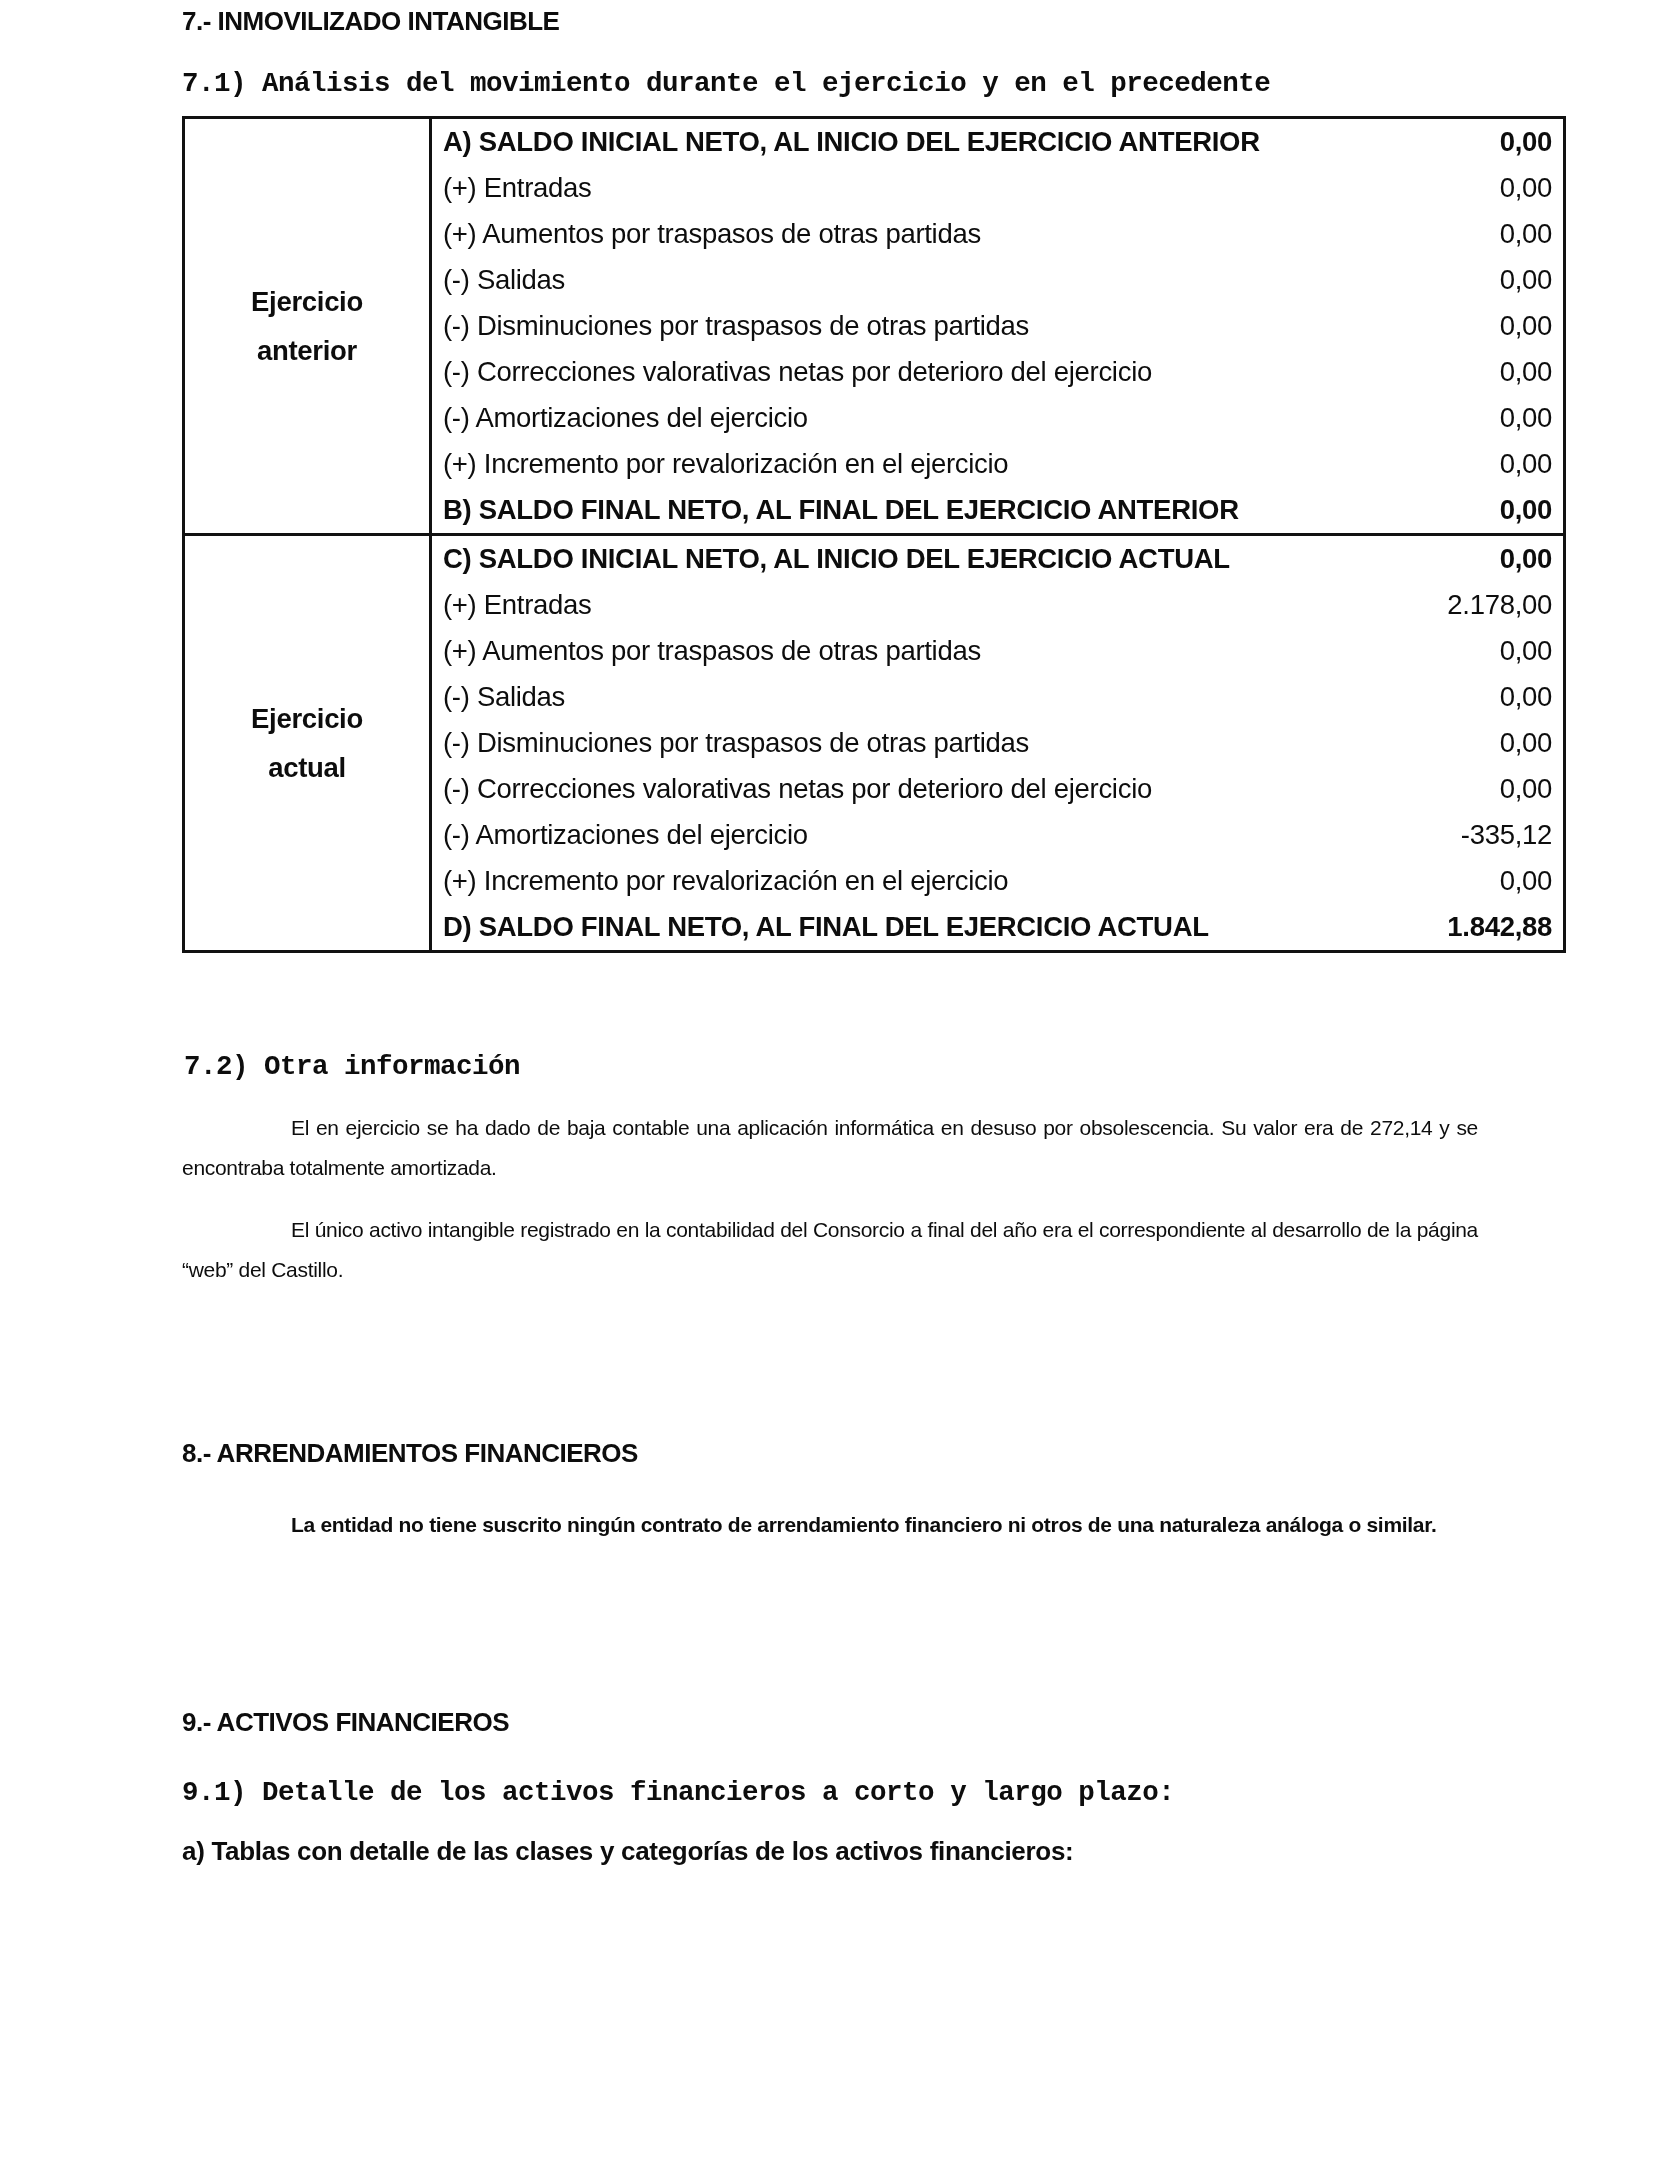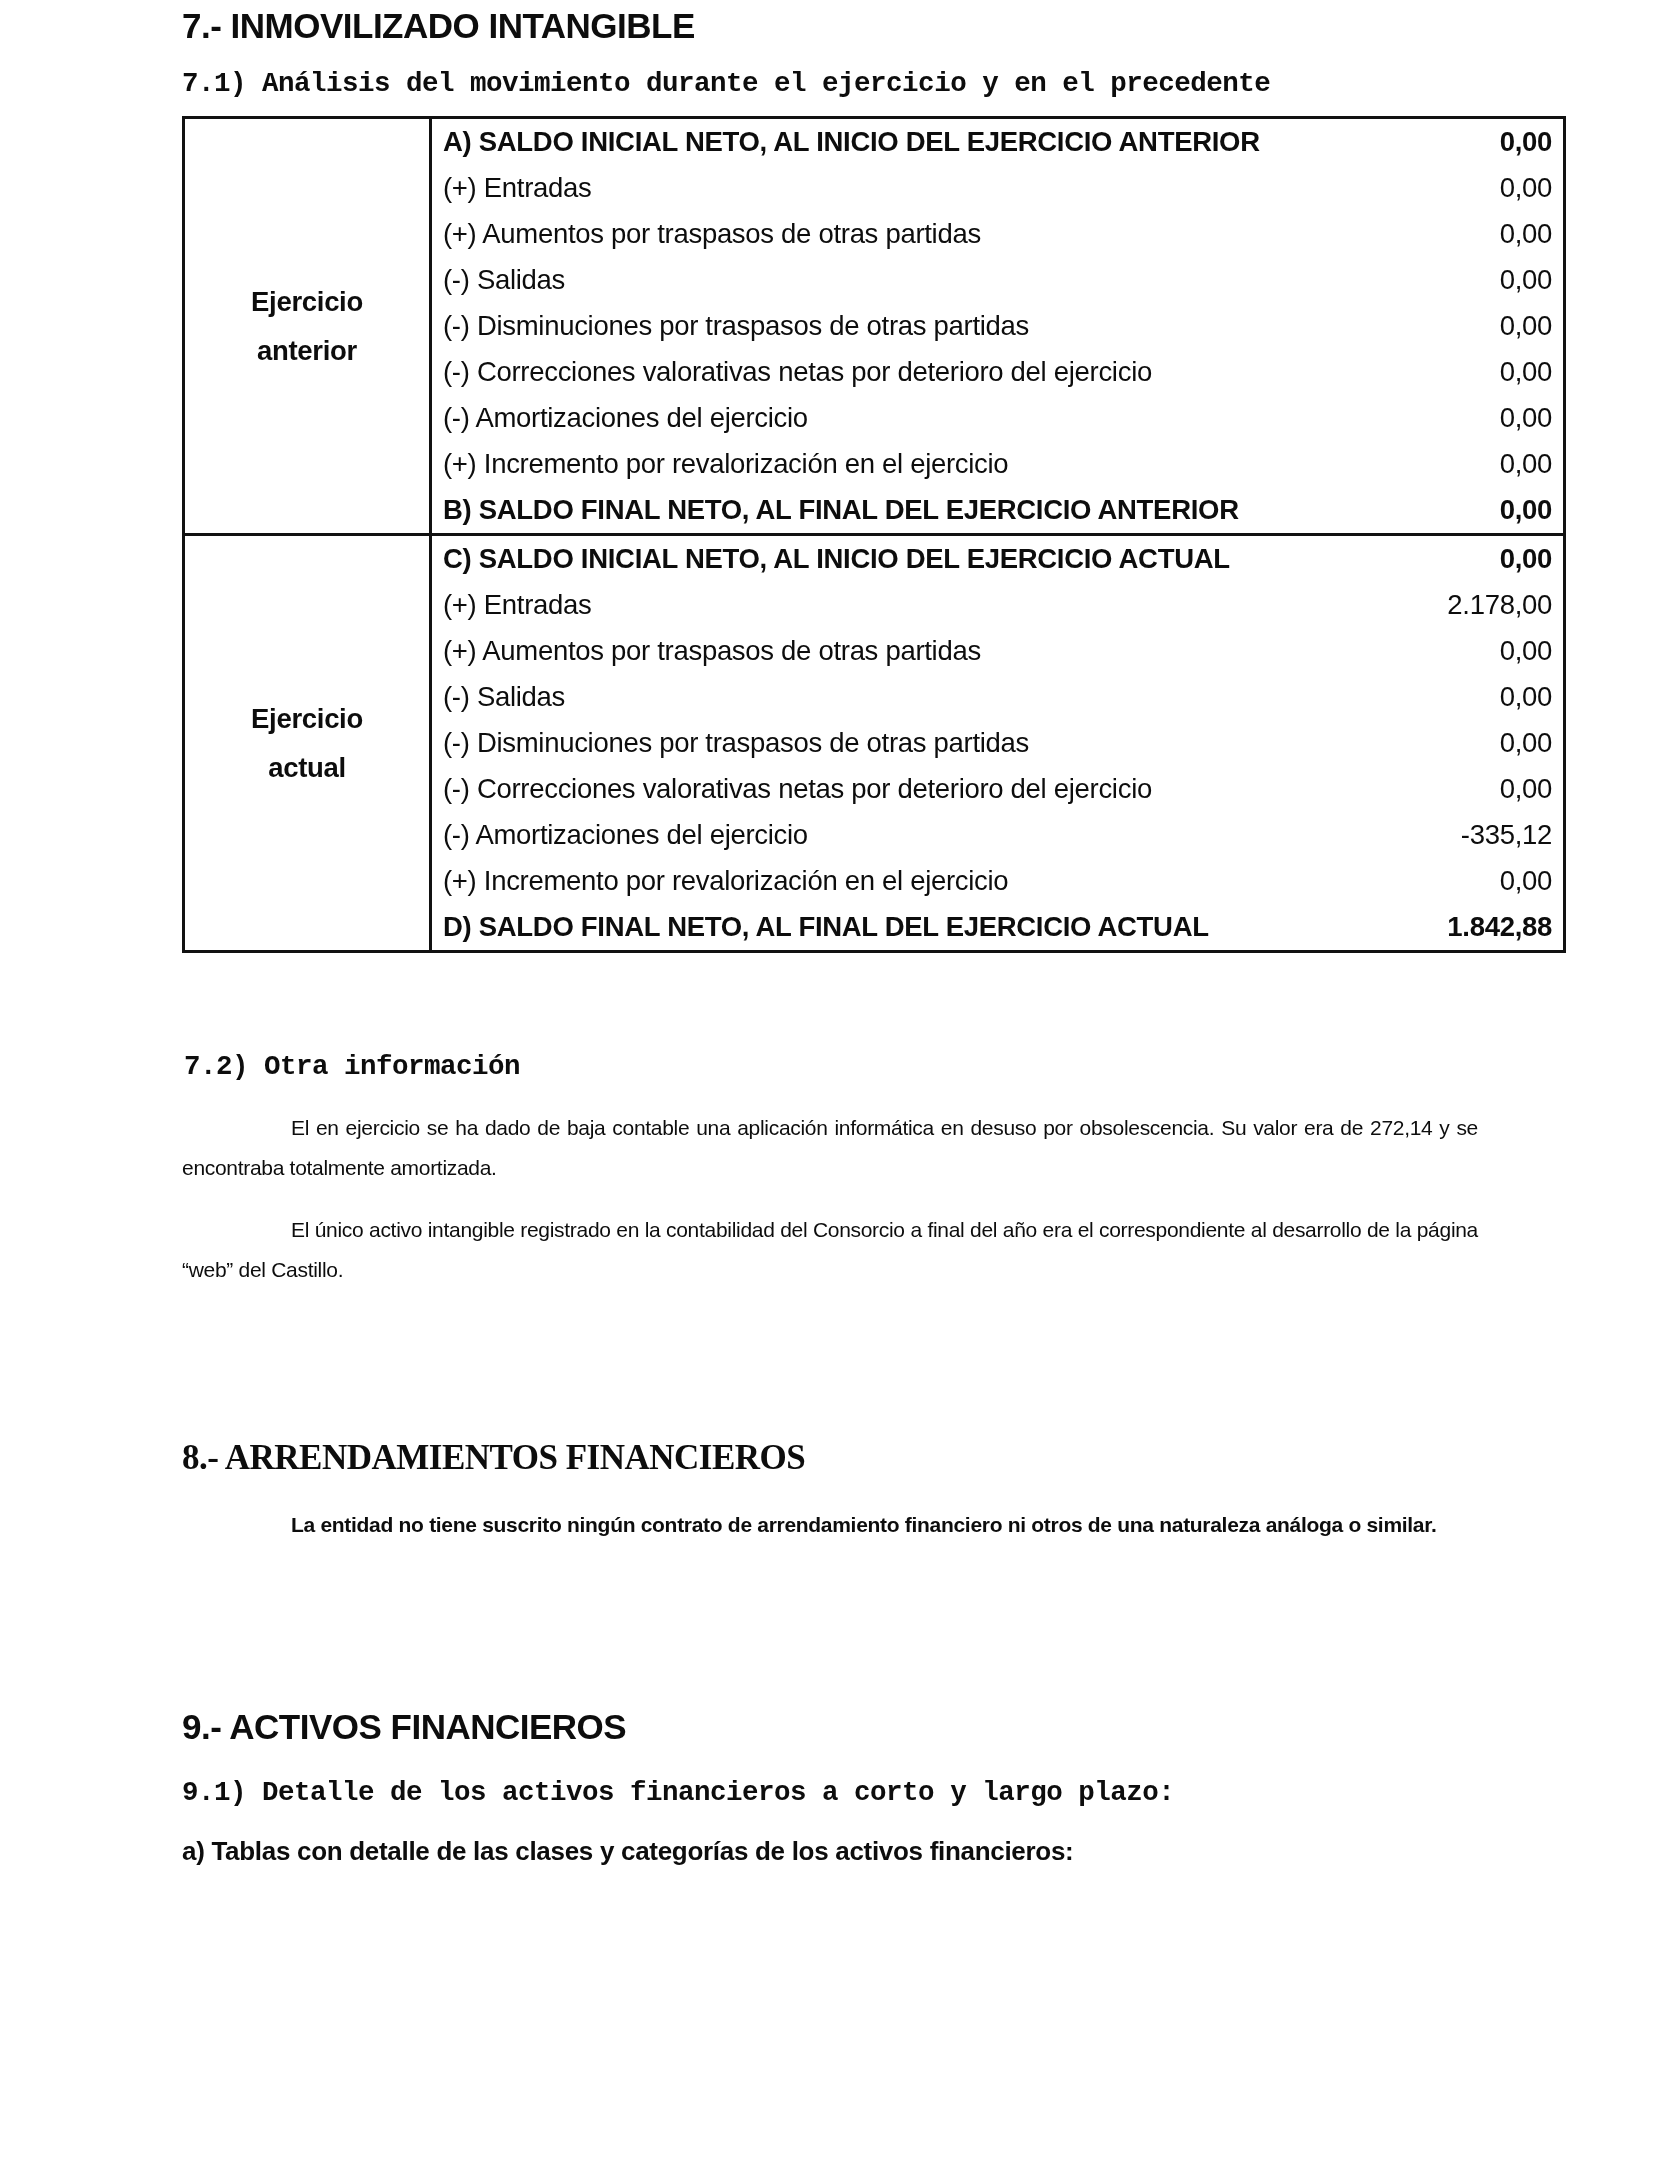--- a/index.html
+++ b/index.html
@@ -1,19 +1,19 @@
 <!DOCTYPE html>
 <html style="font-size:12.6px"><head>
 <meta charset="utf-8">
 <style>
   html, body { margin:0; padding:0; background:#ffffff; }
   body { width:1672px; height:2183px; position:relative; overflow:hidden;
          font-family:"Liberation Sans", sans-serif; color:#0d0d0d; }
   .abs { position:absolute; white-space:nowrap; }
-  .h1 { font-weight:bold; font-size:35px; letter-spacing:-0.5px; }
+  .h1 { font-weight:bold; font-size:26px; letter-spacing:-0.5px; }
   .h2 { font-weight:bold; font-size:27.5px; letter-spacing:-0.5px;font-family:Liberation Mono, monospace; }
   .body { font-size:26px; letter-spacing:-0.3px;font-weight:bold; }
   .para { position:absolute; left:182px; width:1296px; font-size:21px; letter-spacing:-0.3px;
           line-height:40px; text-align:justify; }
   .para .indent { display:inline-block; width:109px; }
   table.mov { position:absolute; left:182px; top:116px; width:1384px; border-collapse:collapse;
               font-size:27.5px; letter-spacing:-0.3px; }
   table.mov td { padding:0 11px 0 11px; height:46px; vertical-align:middle; }
   table.mov td.side { width:222px; border:3.1px solid #111; text-align:center; font-weight:bold; line-height:49px; }
   table.mov td.lbl { border-left:3.1px solid #111; }
@@ -110,19 +110,19 @@
         <td class="lbl">D) SALDO FINAL NETO, AL FINAL DEL EJERCICIO ACTUAL</td>
         <td class="val">1.842,88</td>
       </tr>
     </tbody>
 </table>
 
 <div class="abs h2" style="left:184px; top:1051px;">7.2) Otra información</div>
 <div class="para" style="top:1108px;"><span class="indent"></span><span>El en ejercicio se ha dado de baja contable una aplicación informática en desuso por obsolescencia. Su valor era de 272,14 y se encontraba totalmente amortizada.</span></div>
 <div class="para" style="top:1210px;"><span class="indent"></span><span>El único activo intangible registrado en la contabilidad del Consorcio a final del año era el correspondiente al desarrollo de la página “web” del Castillo.</span></div>
 
-<div class="abs h1" style="left:182px; top:1438px;font-family:Liberation Serif, serif;">8.-  ARRENDAMIENTOS FINANCIEROS</div>
+<div class="abs h1" style="left:182px; top:1438px;">8.-  ARRENDAMIENTOS FINANCIEROS</div>
 <div class="para" style="top:1505px;font-weight:bold;"><span class="indent"></span><span>La entidad no tiene suscrito ningún contrato de arrendamiento financiero ni otros de una naturaleza análoga o similar.</span></div>
 
 <div class="abs h1" style="left:182px; top:1707px;">9.-  ACTIVOS FINANCIEROS</div>
 <div class="abs h2" style="left:182px; top:1777px;">9.1) Detalle de los activos financieros a corto y largo plazo:</div>
 <div class="abs body" style="left:182px; top:1836px;">a) Tablas con detalle de las clases y categorías de los activos financieros:</div>
 
 
 </body></html>

